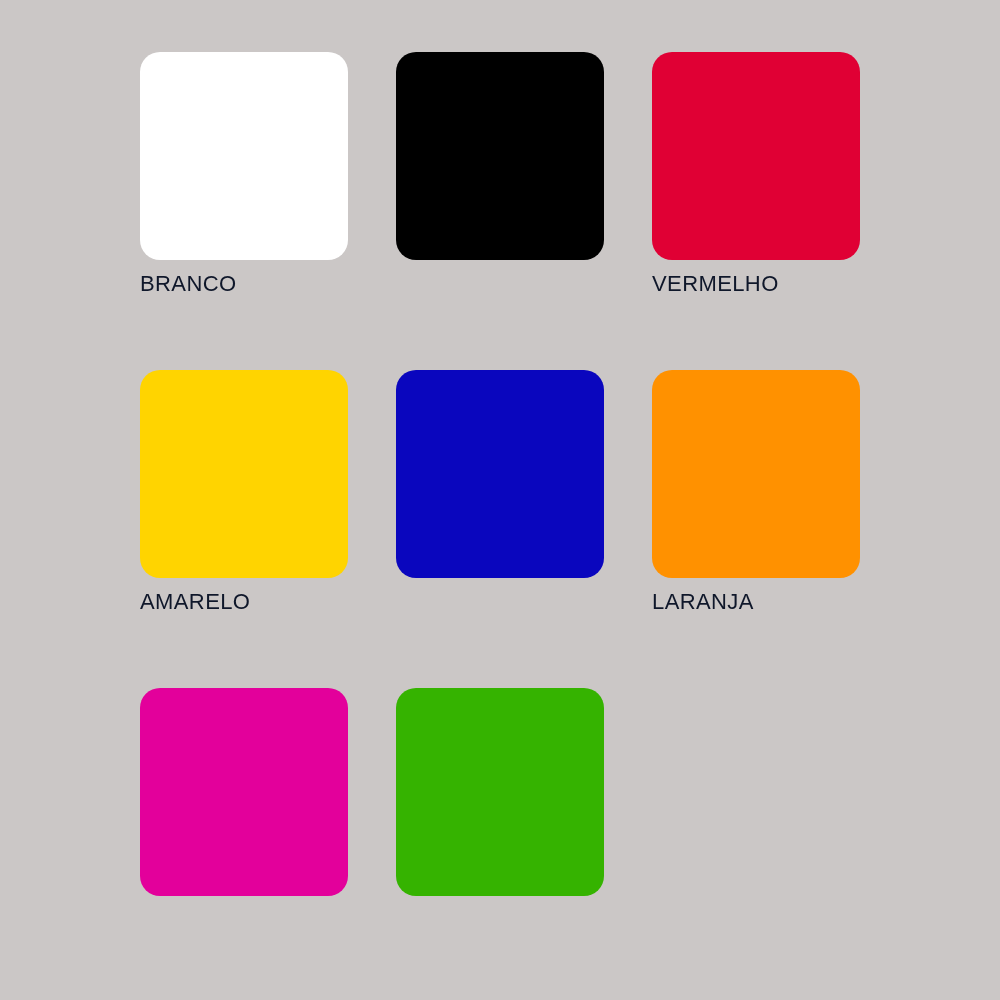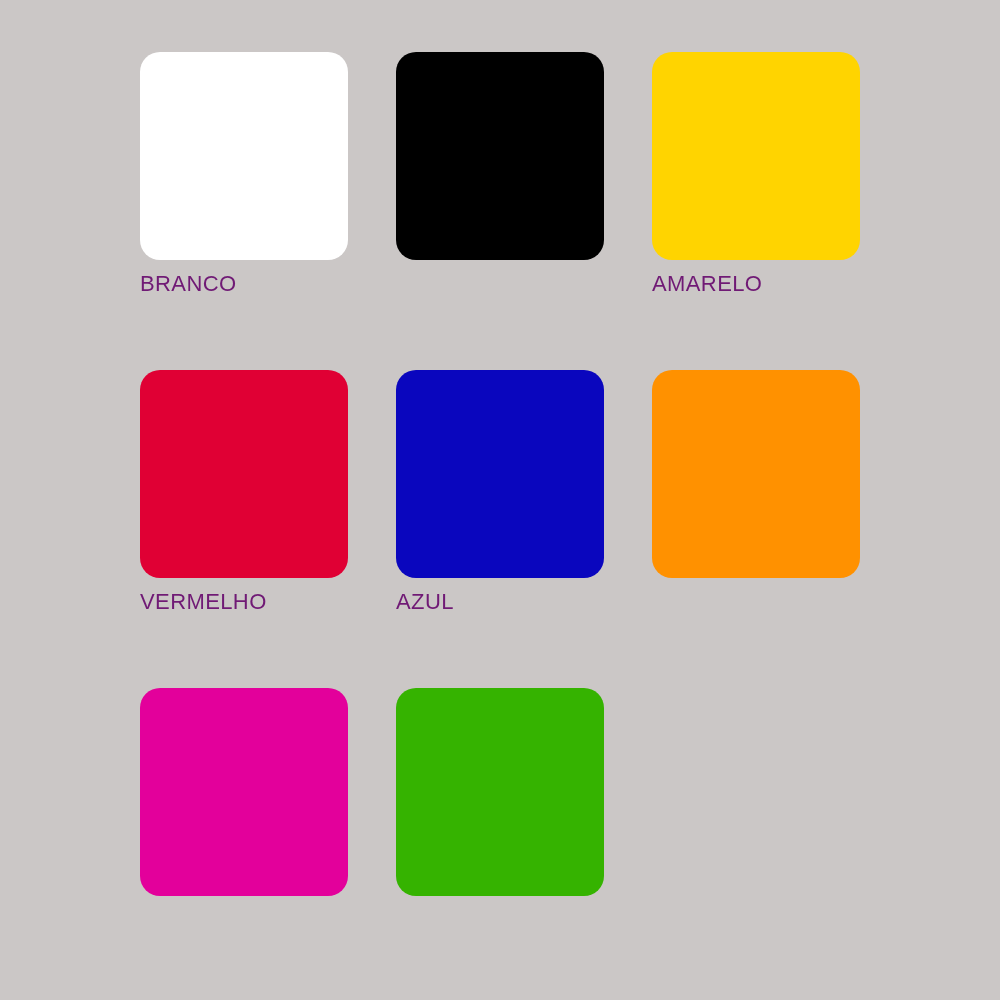--- a/index.html
+++ b/index.html
@@ -37,56 +37,56 @@
     display: block;
   }
   .swatch-label {
     position: absolute;
     top: 218px;
     left: 0;
     width: 260px;
     font-size: 22px;
     line-height: 28px;
     letter-spacing: 0.4px;
-    color: #701a75;
+    color: #0f172a;
     text-transform: uppercase;
     white-space: nowrap;
   }
 </style>
 </head>
 <body style="background: rgb(203, 199, 198);">
 
 <div id="palette-grid">
 
   <div class="swatch-cell">
     <div class="swatch-chip" style="background: rgb(255, 255, 255);"></div>
     <div class="swatch-label">BRANCO</div>
   </div>
 
   <div class="swatch-cell">
     <div class="swatch-chip" style="background: rgb(0, 0, 0);"></div>
   </div>
 
   <div class="swatch-cell">
+    <div class="swatch-chip" style="background: rgb(224, 0, 52);"></div>
+    <div class="swatch-label">VERMELHO</div>
+  </div>
+
+  <div class="swatch-cell">
     <div class="swatch-chip" style="background: rgb(255, 212, 0);"></div>
     <div class="swatch-label">AMARELO</div>
   </div>
 
   <div class="swatch-cell">
-    <div class="swatch-chip" style="background: rgb(224, 0, 52);"></div>
-    <div class="swatch-label">VERMELHO</div>
-  </div>
-
-  <div class="swatch-cell">
     <div class="swatch-chip" style="background: rgb(10, 6, 190);"></div>
-    <div class="swatch-label">AZUL</div>
   </div>
 
   <div class="swatch-cell">
     <div class="swatch-chip" style="background: rgb(255, 145, 0);"></div>
+    <div class="swatch-label">LARANJA</div>
   </div>
 
   <div class="swatch-cell">
     <div class="swatch-chip" style="background: rgb(227, 0, 155);"></div>
   </div>
 
   <div class="swatch-cell">
     <div class="swatch-chip" style="background: rgb(53, 179, 0);"></div>
   </div>
 

